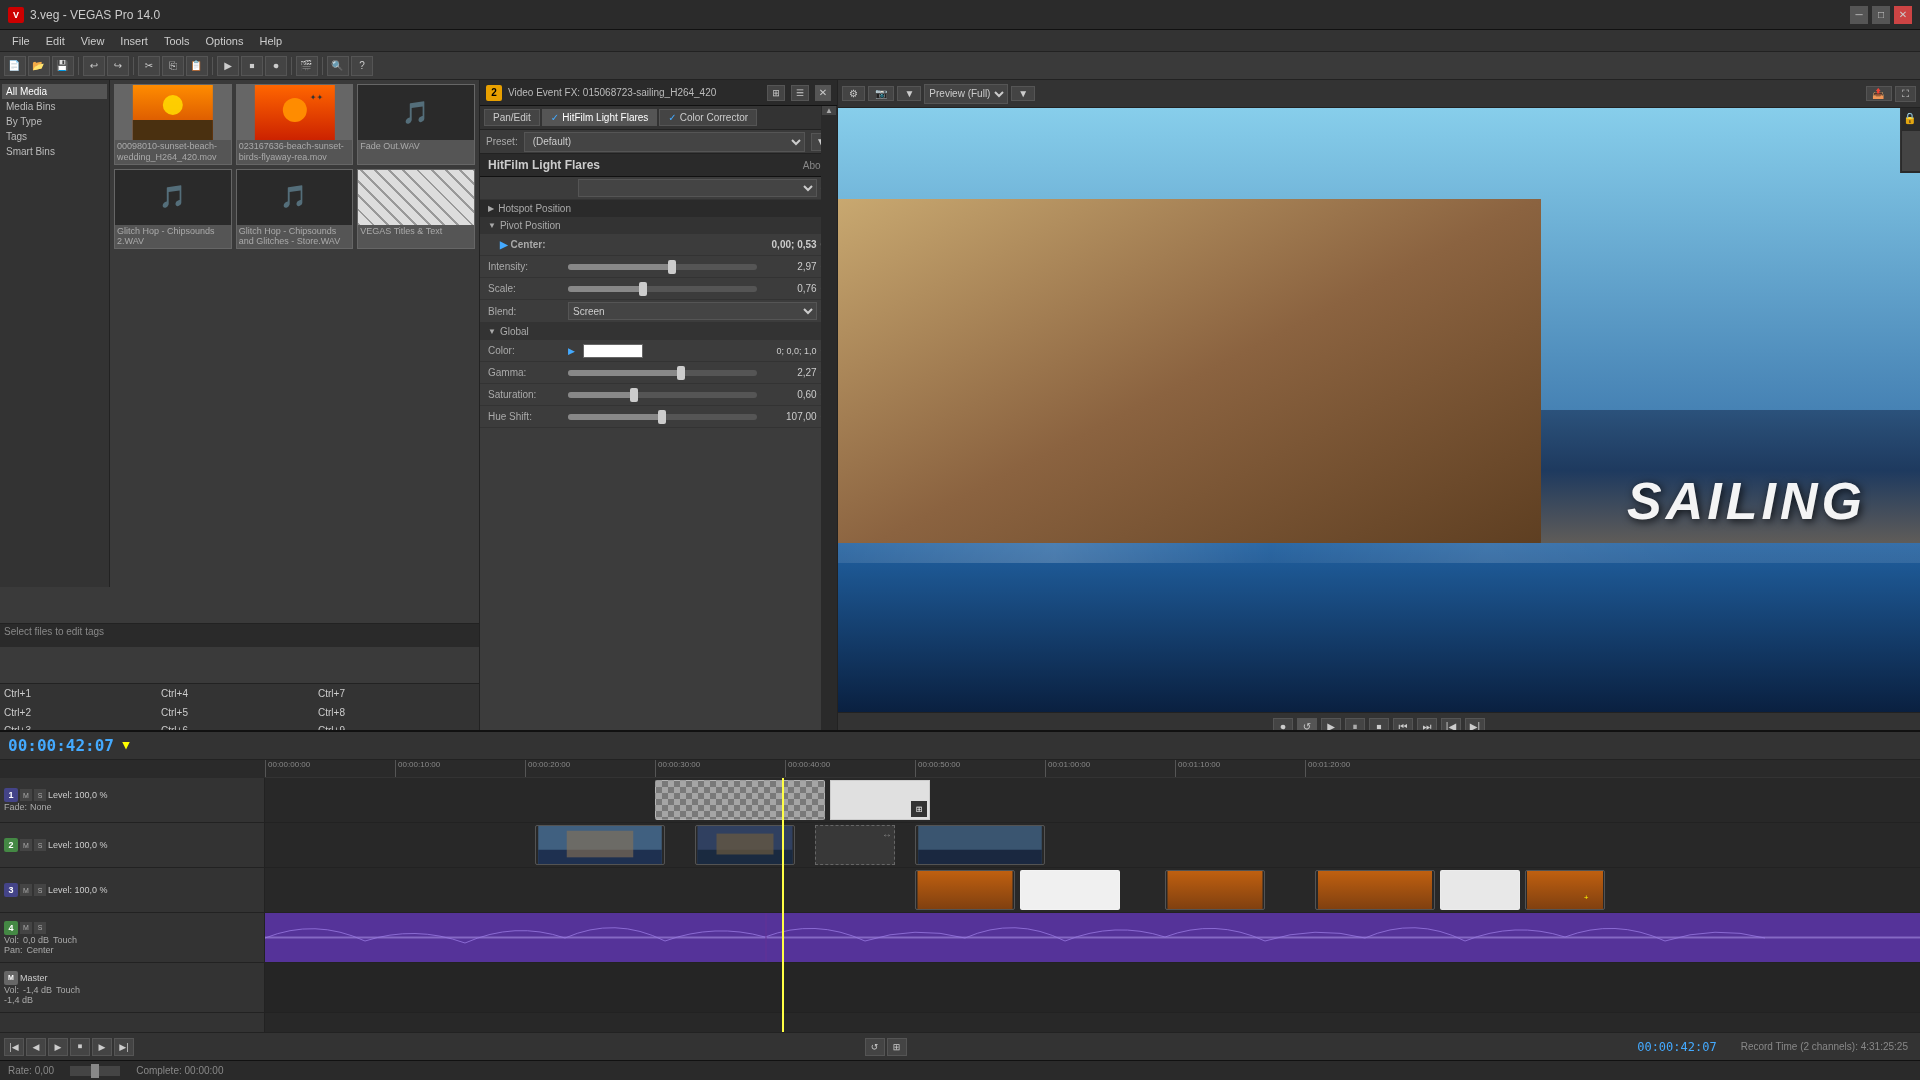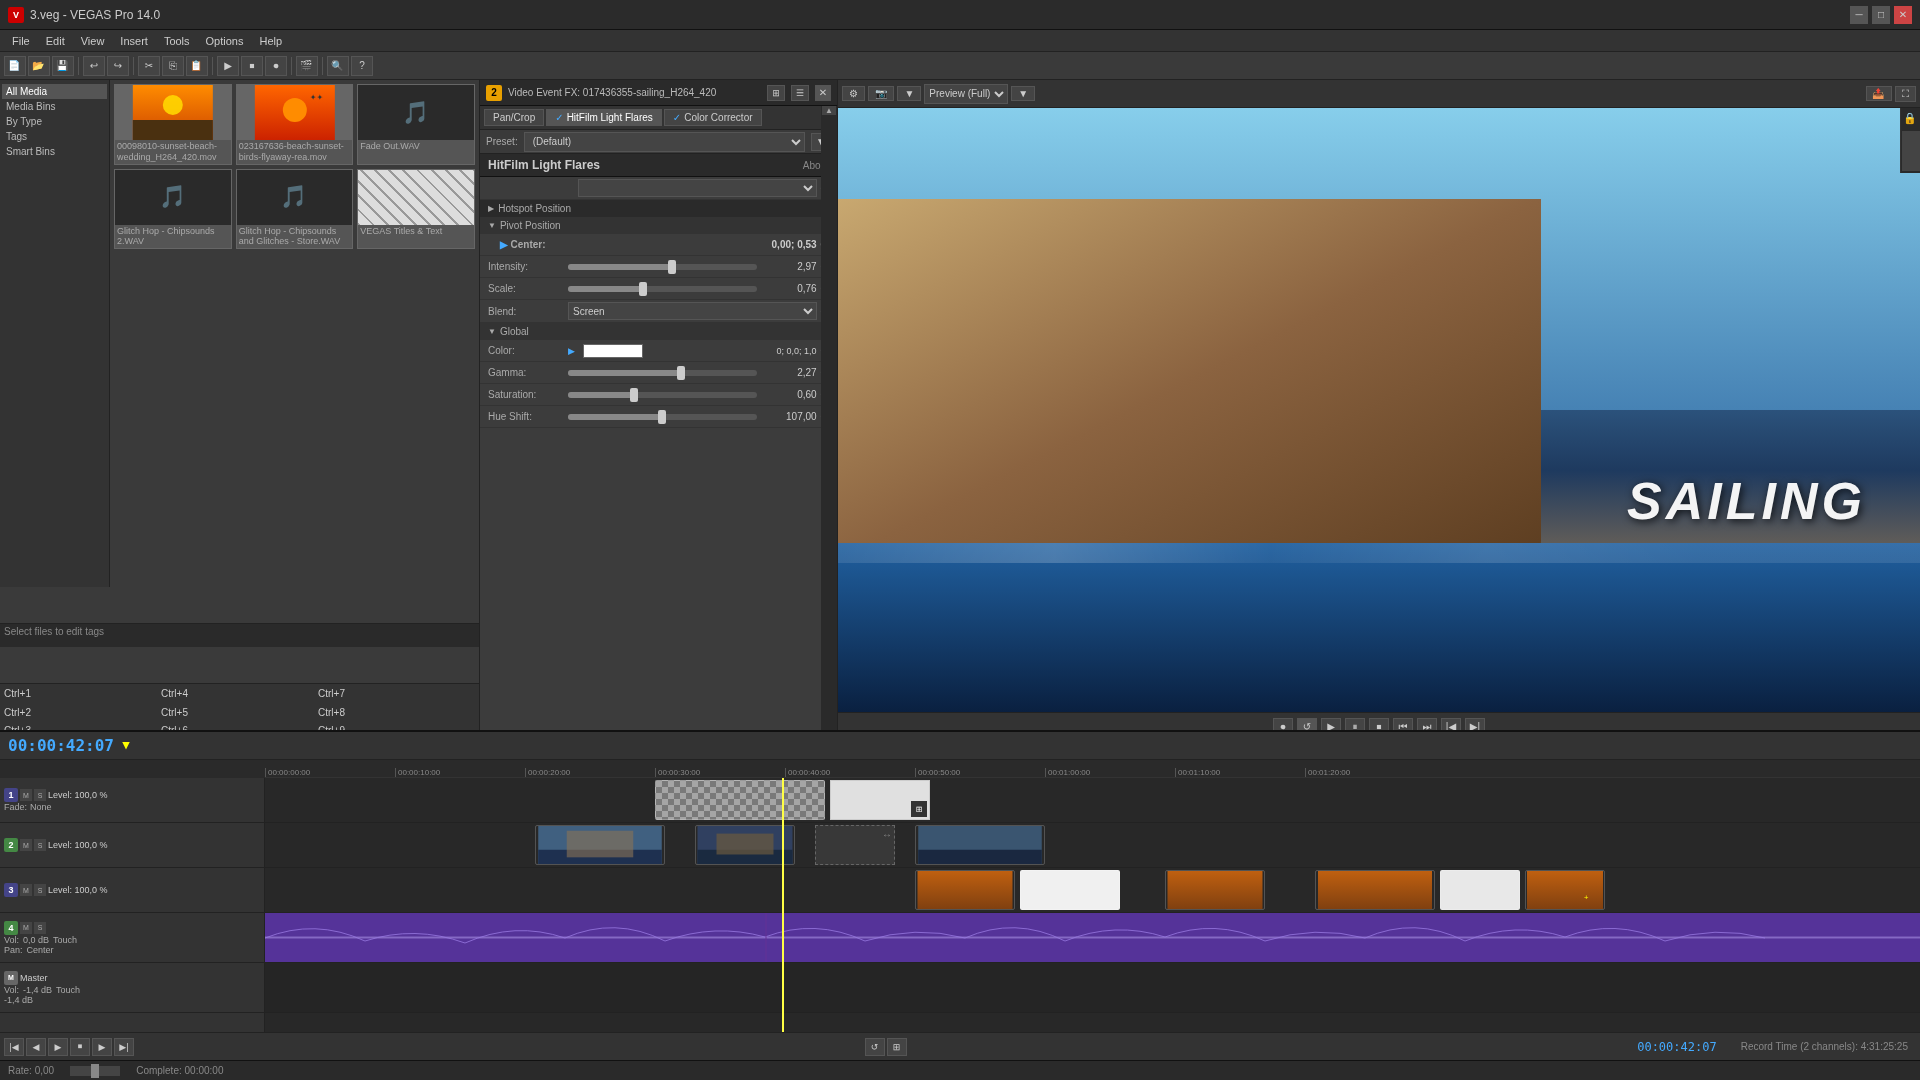--- a/index.html
+++ b/index.html
@@ -505,21 +505,21 @@
       position: relative;
     }
     #ruler {
       height: 18px;
       background: #2a2a2a;
       border-bottom: 1px solid #333;
       position: relative;
     }
     .ruler-mark {
       position: absolute;
-      top: 8px;
+      top: 0;
       height: 100%;
       border-left: 1px solid #555;
       font-size: 8px;
       color: #888;
       padding-left: 2px;
     }
 
     .track-lane {
       height: 42px;
       border-bottom: 1px solid #222;
@@ -774,29 +774,29 @@
       <div class="btab">Video FX</div>
       <div class="btab">Media Generators</div>
     </div>
 
   </div>
 
   <div id="center-panel" style="position:absolute; left:480px; top:0; bottom:0; width:358px; background:#3a3a3a; border-right:1px solid #222; display:flex; flex-direction:column;">
 
     <div id="vfx-header" style="background:#2a2a2a; padding:3px 6px; display:flex; align-items:center; gap:6px; border-bottom:1px solid #111; height:26px;">
       <div class="vfx-num">2</div>
-      <span class="vfx-title" style="font-size:10px; color:#bbb; flex:1; overflow:hidden; white-space:nowrap; text-overflow:ellipsis;">Video Event FX: 017436355-sailing_H264_420</span>
+      <span class="vfx-title" style="font-size:10px; color:#bbb; flex:1; overflow:hidden; white-space:nowrap; text-overflow:ellipsis;">Video Event FX: 015068723-sailing_H264_420</span>
       <button class="vfx-icon-btn">⊞</button>
       <button class="vfx-icon-btn">☰</button>
       <button class="vfx-close">✕</button>
     </div>
 
     <div id="vfx-tabs" style="display:flex; background:#333; padding:3px 4px; gap:2px; border-bottom:1px solid #222;">
       <div class="vfx-tab">
-        <span>Pan/Crop</span>
+        <span>Pan/Edit</span>
       </div>
       <div class="vfx-tab active" style="background:#555; color:#fff;">
         <span class="tab-check">✓</span>
         <span>HitFilm Light Flares</span>
       </div>
       <div class="vfx-tab">
         <span class="tab-check">✓</span>
         <span>Color Corrector</span>
       </div>
     </div>

